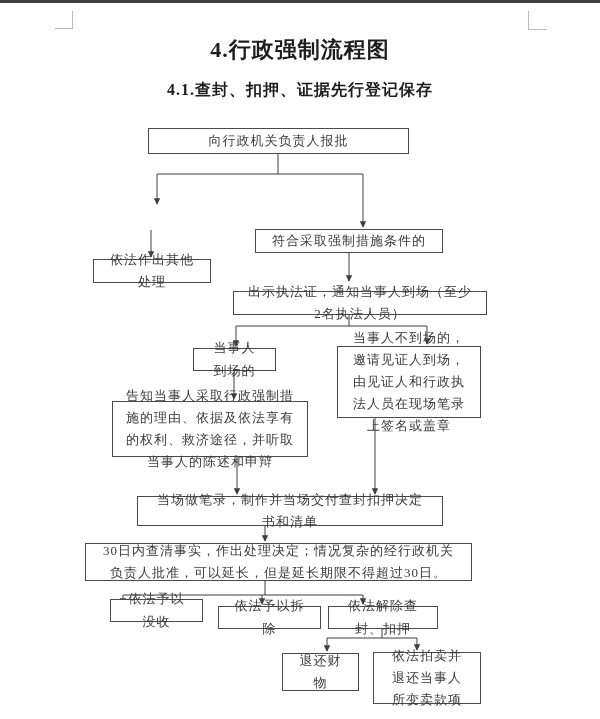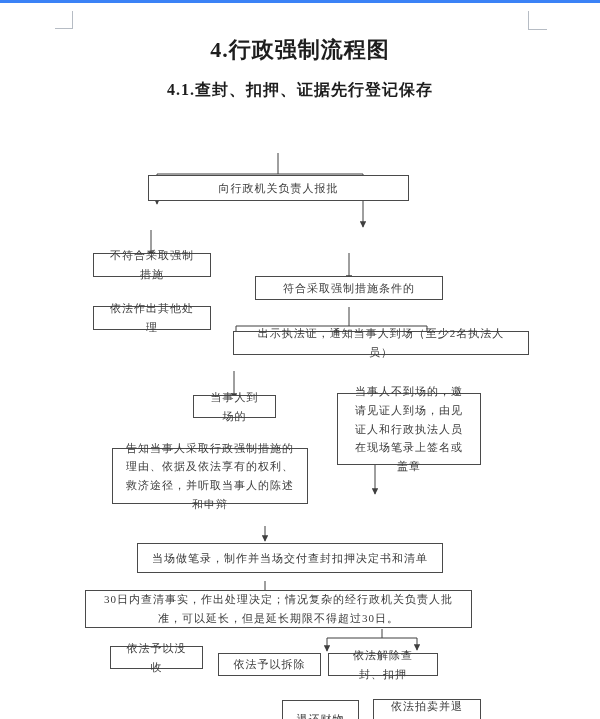--- a/index.html
+++ b/index.html
@@ -1,20 +1,20 @@
 <!DOCTYPE html>
 <html><head>
 <meta charset="utf-8">
 <style>
   html,body{margin:0;padding:0;background:#fff;}
   .page{
     position:relative;
     width:600px;height:719px;
     background:#fff;
-    border-top:3px solid #3b82f6;
+    border-top:3px solid #404040;
     box-sizing:border-box;
     font-family:"Liberation Serif","DejaVu Serif",serif;
     overflow:hidden;
   }
   .margin-mark{position:absolute;box-sizing:border-box;}
   .margin-mark.left{
     left:55px;top:8px;width:18px;height:18px;
     border-right:1px solid #b6bcc4;border-bottom:1px solid #b6bcc4;
   }
   .margin-mark.right{
@@ -30,22 +30,22 @@
     position:absolute;left:0;top:77px;width:100%;
     text-align:center;font-size:16px;font-weight:bold;color:#1d1d1d;
     letter-spacing:1px;margin:0;
   }
   svg.connectors{position:absolute;left:0;top:0;pointer-events:none;}
   .node{
     position:absolute;box-sizing:border-box;
     border:1px solid #4a4a4a;background:#fff;
     display:flex;align-items:center;justify-content:center;
     text-align:center;
-    font-size:11px;line-height:1.7;letter-spacing:1px;
-    color:#3b3b3b;padding:1px 13px;margin-top:47px;
+    font-size:13px;line-height:1.7;letter-spacing:1px;
+    color:#3b3b3b;padding:1px 13px;
   }
 </style>
 </head>
 <body>
 
 <div class="page">
 
   <div class="margin-mark left"></div>
   <div class="margin-mark right"></div>
 
@@ -76,27 +76,26 @@
     <path d="M265,523V538" fill="none" stroke="#3f3f3f" stroke-width="1" marker-end="url(#arrow)"></path>
     <path d="M123,592V601" fill="none" stroke="#3f3f3f" stroke-width="1" marker-end="url(#arrow)"></path>
     <path d="M262,592V601" fill="none" stroke="#3f3f3f" stroke-width="1" marker-end="url(#arrow)"></path>
     <path d="M363,592V601" fill="none" stroke="#3f3f3f" stroke-width="1" marker-end="url(#arrow)"></path>
     <path d="M327,635V648" fill="none" stroke="#3f3f3f" stroke-width="1" marker-end="url(#arrow)"></path>
     <path d="M417,635V647" fill="none" stroke="#3f3f3f" stroke-width="1" marker-end="url(#arrow)"></path>
   </svg>
 
   <div class="node" style="left:148px;top:125px;width:261px;height:26px">向行政机关负责人报批</div>
 
-  <div class="node" style="left:93px;top:203px;width:118px;height:24px">不符合采取强制措施</div>
 
   <div class="node" style="left:93px;top:256px;width:118px;height:24px">依法作出其他处理</div>
 
   <div class="node" style="left:255px;top:226px;width:188px;height:24px">符合采取强制措施条件的</div>
 
-  <div class="node" style="left:233px;top:281px;width:296px;height:24px">出示执法证，通知当事人到场（至少2名执法人员）</div>
+  <div class="node" style="left:233px;top:288px;width:254px;height:24px">出示执法证，通知当事人到场（至少2名执法人员）</div>
 
   <div class="node" style="left:193px;top:345px;width:83px;height:23px">当事人到场的</div>
 
   <div class="node" style="left:337px;top:343px;width:144px;height:72px">当事人不到场的，邀请见证人到场，由见证人和行政执法人员在现场笔录上签名或盖章</div>
 
   <div class="node" style="left:112px;top:398px;width:196px;height:56px">告知当事人采取行政强制措施的理由、依据及依法享有的权利、救济途径，并听取当事人的陈述和申辩</div>
 
   <div class="node" style="left:137px;top:493px;width:306px;height:30px">当场做笔录，制作并当场交付查封扣押决定书和清单</div>
 
   <div class="node" style="left:85px;top:540px;width:387px;height:38px">30日内查清事实，作出处理决定；情况复杂的经行政机关负责人批准，可以延长，但是延长期限不得超过30日。</div>

